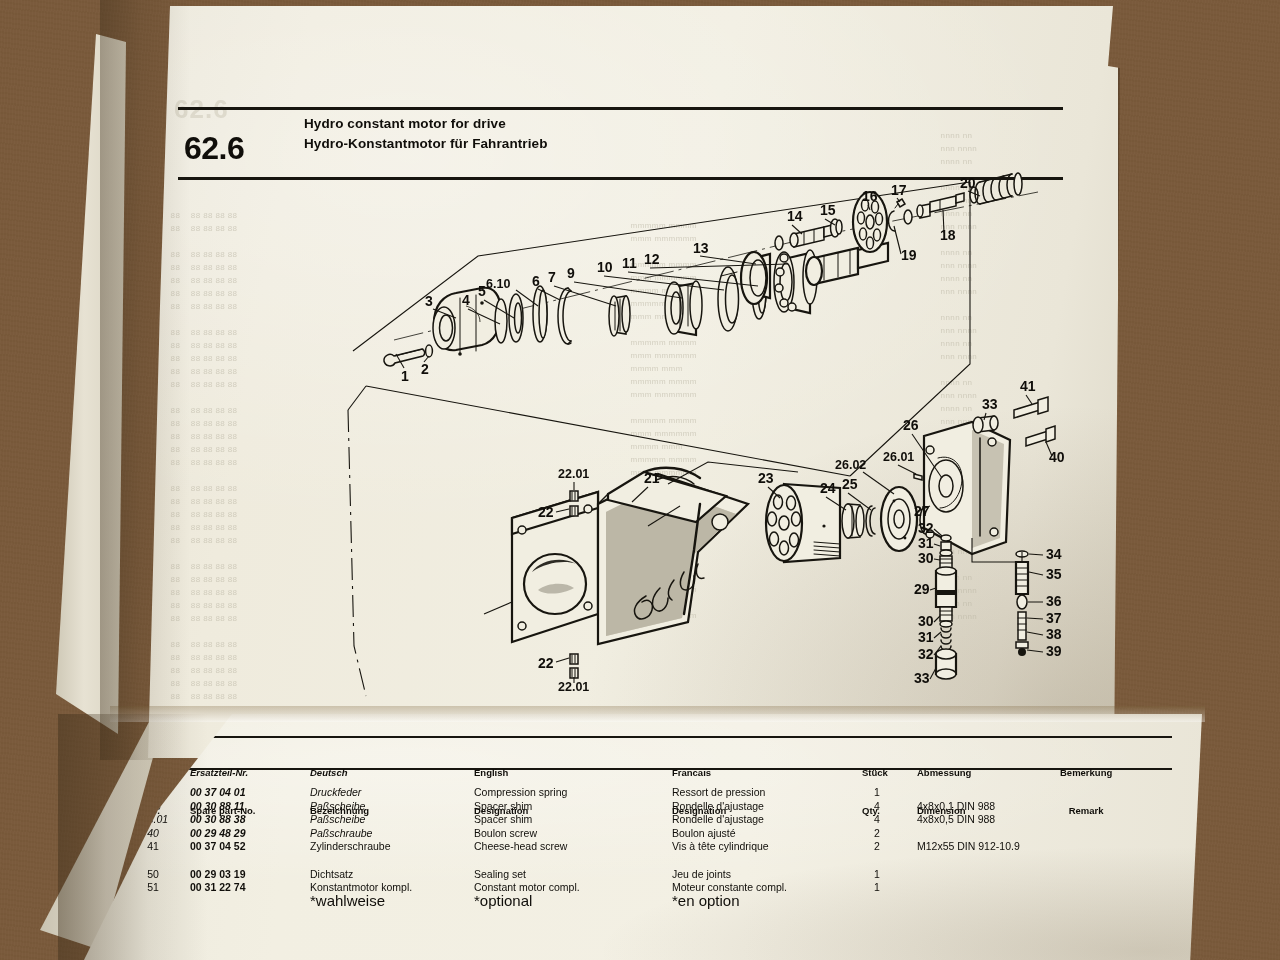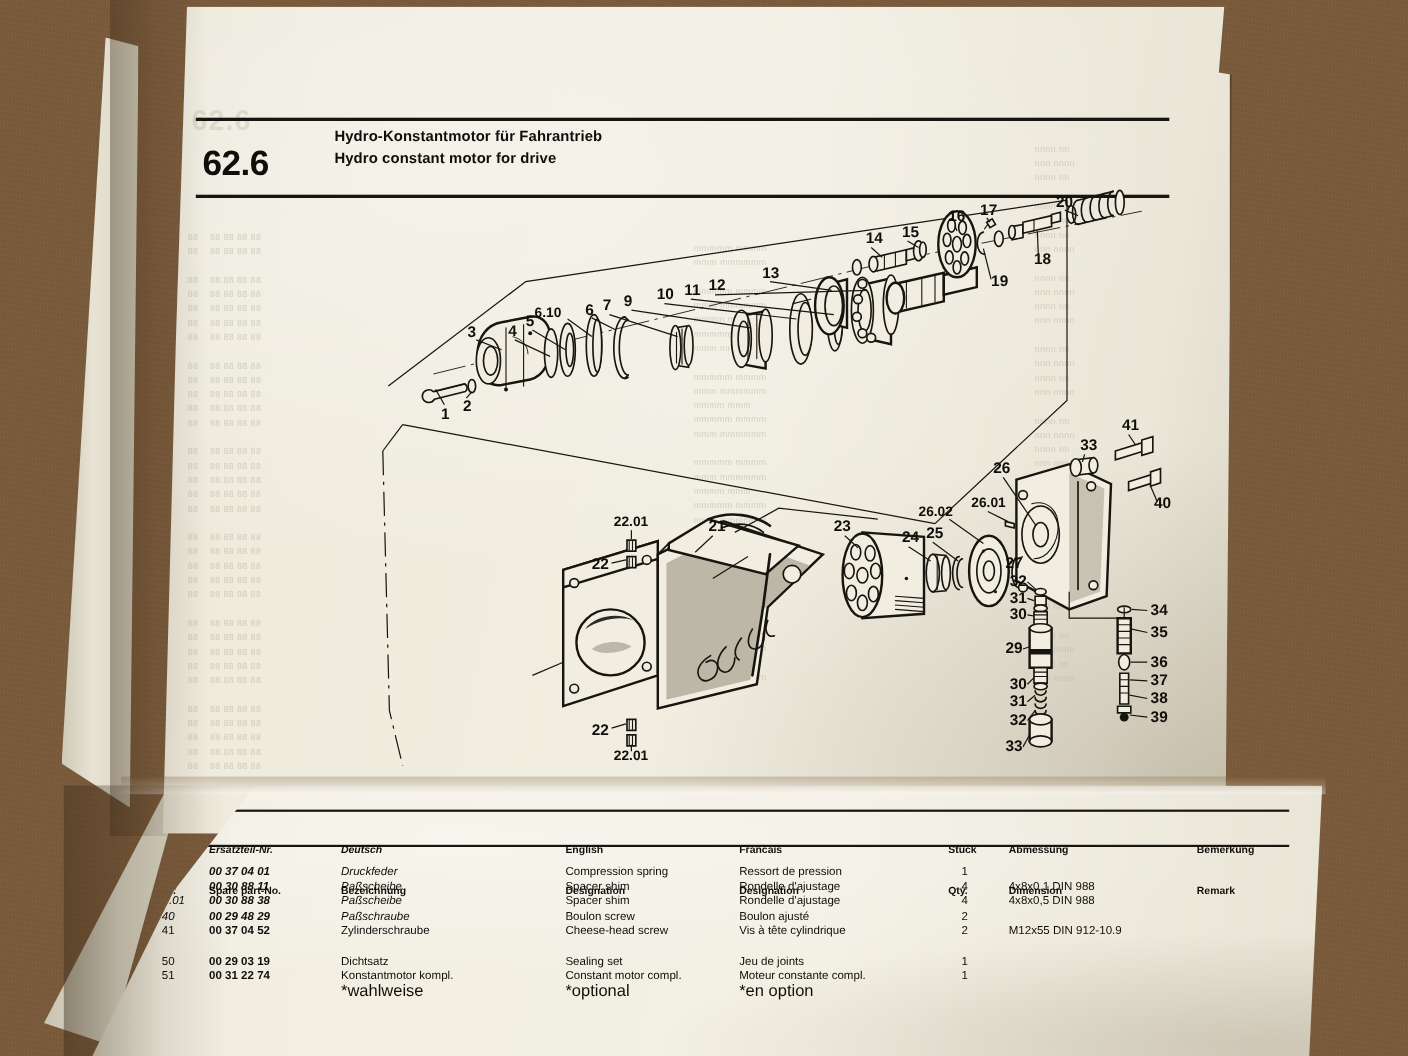--- a/index.html
+++ b/index.html
@@ -151,25 +151,25 @@
   .c-dim   {text-align:left;}
   .row.ital .c-fig,
   .row.ital .c-part,
   .row.ital .c-de{font-style:italic;}
   .foot{position:absolute;font-size:15px;color:#100e0a;white-space:pre;}
 
   
   .x-fig {left:68px;}
   .x-part{left:128px;}
   .x-de  {left:248px;}
-  .x-en  {left:412px;margin-left:40px;}
+  .x-en  {left:412px;}
   .x-fr  {left:610px;}
   .x-qty {left:800px;}
   .x-dim {left:855px;}
-  .x-rem {left:1026px;}
+  .x-rem {left:998px;text-align:center;}
 </style>
 </head>
 <body>
 
 <div id="desk">
   <div id="desk-grain"></div>
 </div>
 
 <div id="book">
 
@@ -303,22 +303,22 @@
  nnn nnnn
  nnnn nn
  nnn nnnn</div>
 
     <div id="rule-top"></div>
     <div id="rule-bottom"></div>
 
     <div id="chapter">62.6</div>
 
     <div id="titles">
+      <div>Hydro constant motor for drive</div>
       <div>Hydro-Konstantmotor für Fahrantrieb</div>
-      <div>Hydro constant motor for drive</div>
     </div>
 
     <div id="diagram">
       <svg width="1010" height="752" viewBox="0 0 1010 752" xmlns="http://www.w3.org/2000/svg">
         <defs>
           <style>
             .ln{fill:none;stroke:#17150f;stroke-width:1.5;stroke-linecap:round;stroke-linejoin:round;}
             .ln2{fill:none;stroke:#17150f;stroke-width:2.4;stroke-linecap:round;stroke-linejoin:round;}
             .thin{fill:none;stroke:#17150f;stroke-width:1;stroke-linecap:round;}
             .hair{fill:none;stroke:#17150f;stroke-width:.8;}

